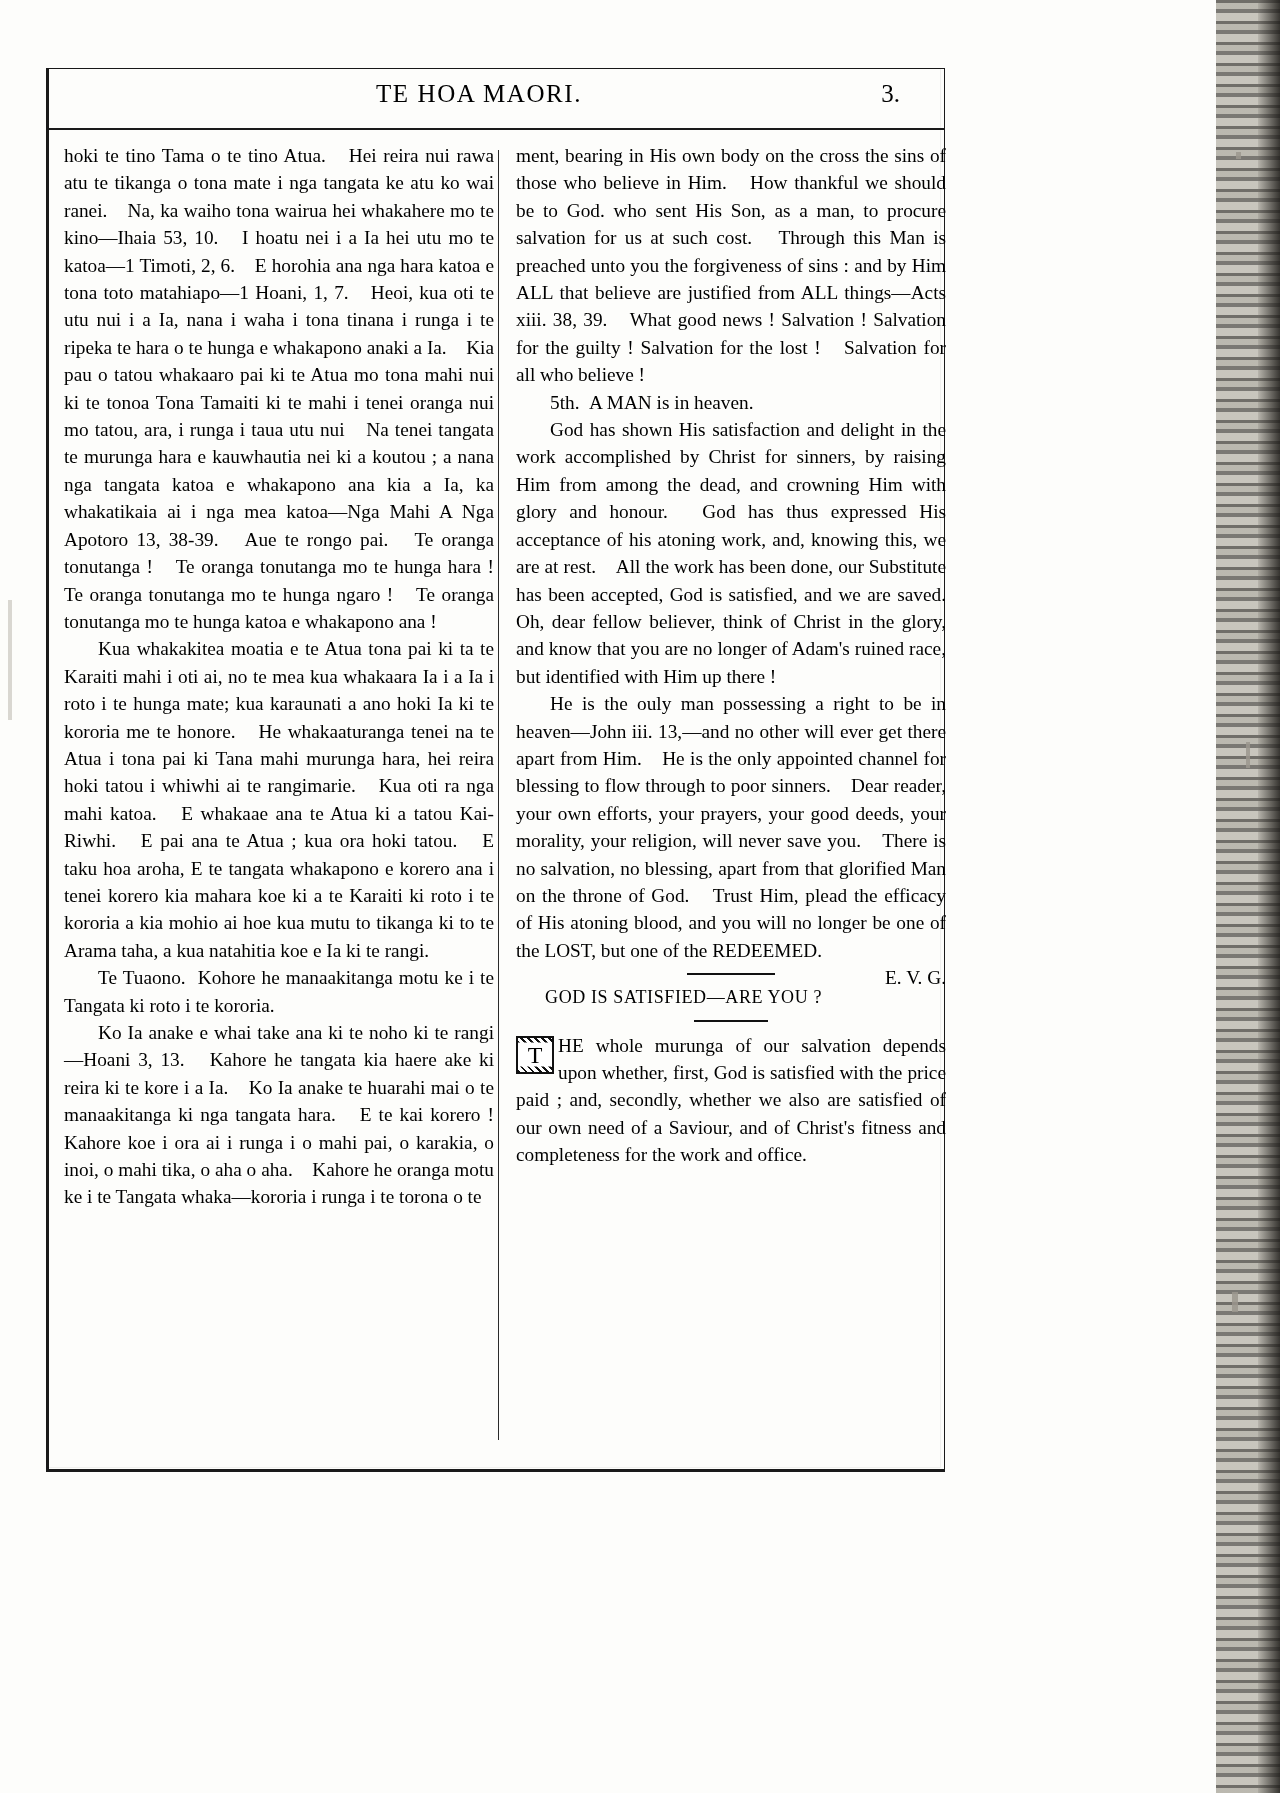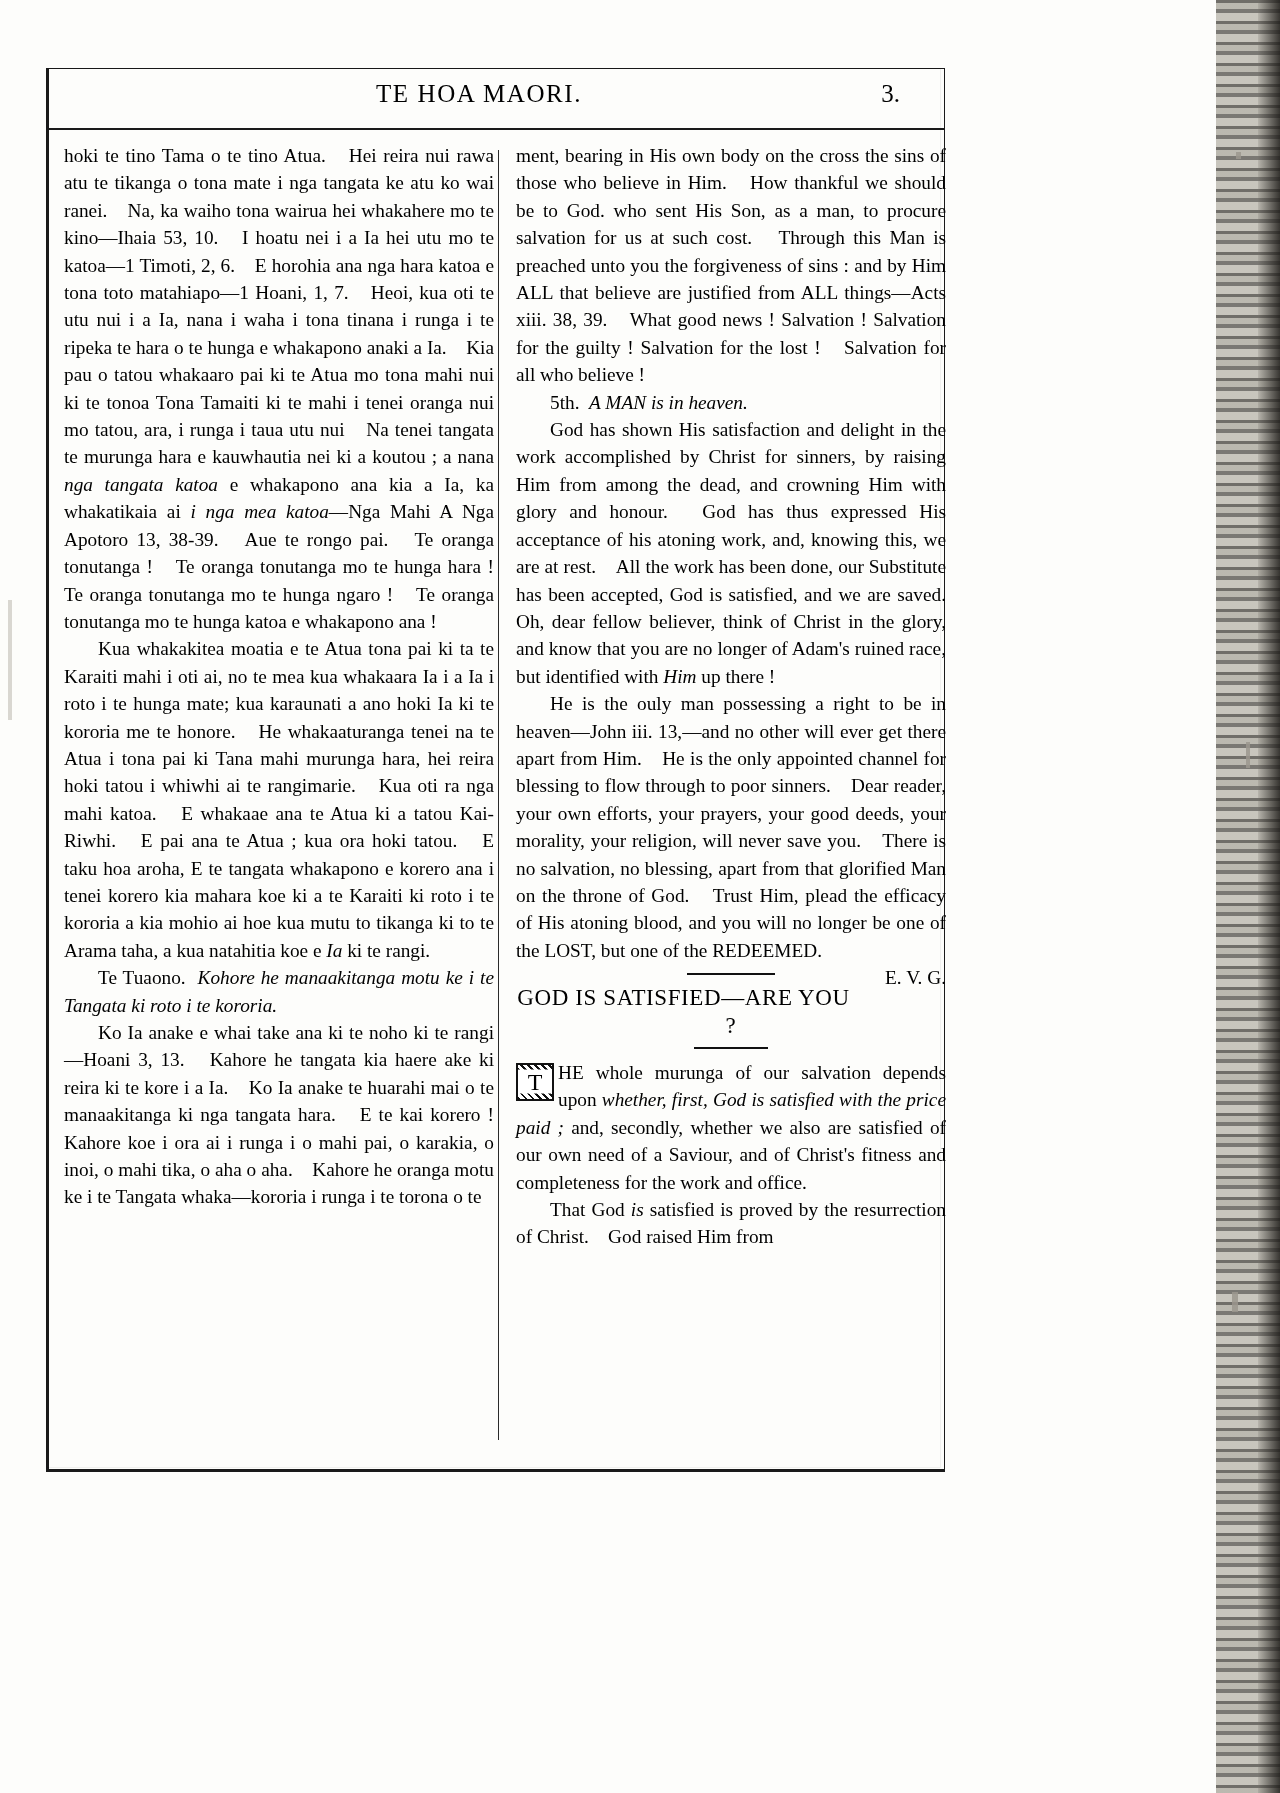--- a/index.html
+++ b/index.html
@@ -157,38 +157,38 @@
     width: 0;
     height: 1290px;
     border-left: 1px solid #2a2a2a;
   }
 
   p {
     margin: 0;
     text-indent: 34px;
   }
   p.noindent { text-indent: 0; }
-  .ital { font-style: italic; }
+  .ital { }
 
   .rule-short {
     width: 88px;
     height: 0;
     border-top: 2px solid #111;
     margin: 9px auto 9px auto;
   }
   .rule-short-2 {
     width: 74px;
     height: 0;
     border-top: 2px solid #111;
     margin: 8px auto 10px auto;
   }
 
   .sec-head {
     text-align: center;
-    font-size: 23px;
+    font-size: 18px;
     letter-spacing: 0.6px;
     margin-top: 2px;
     text-indent: 0;
   }
 
   
   .dropcap {
     float: left;
     width: 34px;
     height: 34px;
@@ -259,15 +259,14 @@
     <div class="rule-short"></div>
 
     <p class="sec-head">GOD IS SATISFIED—ARE YOU ?</p>
 
     <div class="rule-short-2"></div>
 
     <p class="noindent"><span class="dropcap">
           <span>T</span>
         </span><span>HE whole murunga of our salvation depends upon </span><span class="ital">whether, first, God is satisfied with the price paid ;</span><span> and, secondly, whether we also are satisfied of our own need of a Saviour, and of Christ's fitness and completeness for the work and office.</span></p>
 
-    <p><span>That God </span><span class="ital">is</span><span> satisfied is proved by the resurrection of Christ.　God raised Him from</span></p>
   </div>
 </div>
 
 </body></html>

